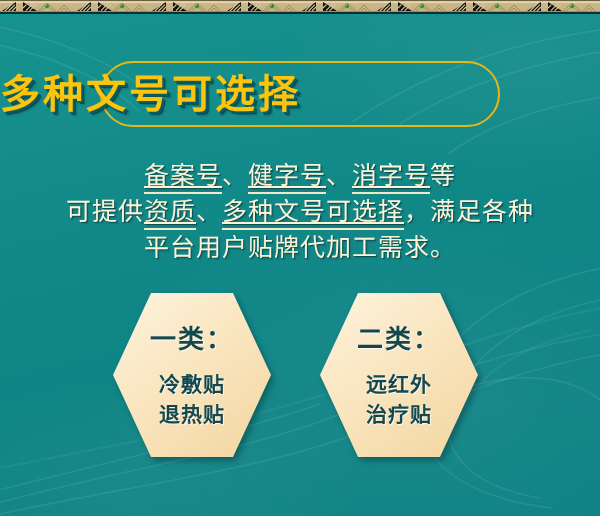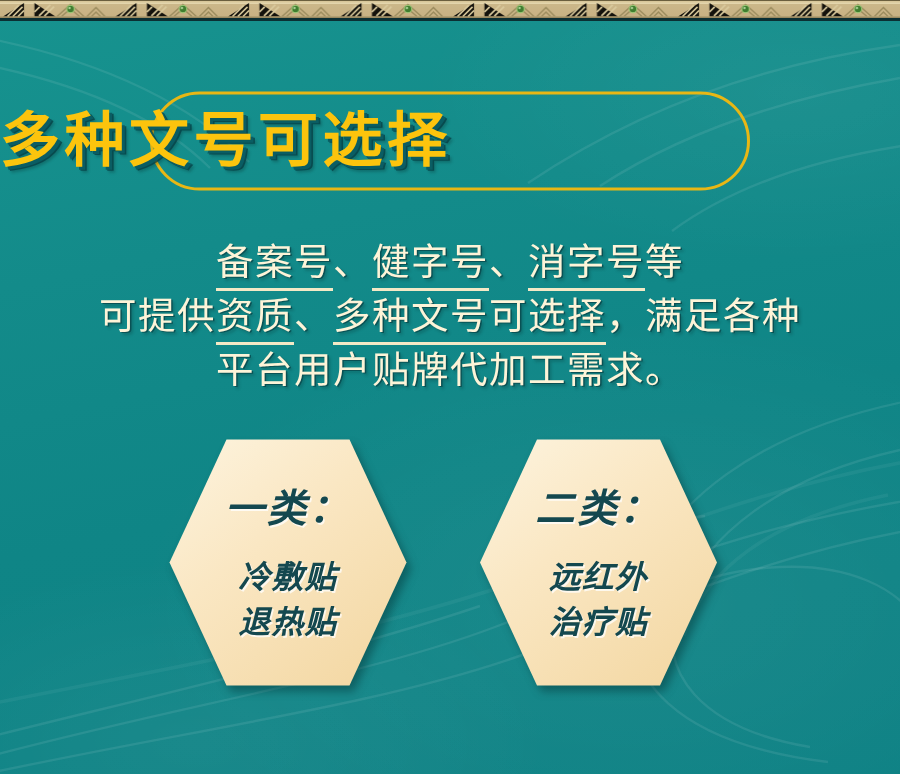--- a/index.html
+++ b/index.html
@@ -86,29 +86,29 @@
     color:#fdf4d8;
     font-family:"Liberation Serif","DejaVu Serif",serif;
     letter-spacing:1px;
     text-shadow: 1px 1px 0 rgba(8,60,64,0.65), 2px 2px 2px rgba(0,0,0,0.18);
     z-index:4;
   }
   #body-copy .ln { display:block; white-space:nowrap; }
   #body-copy .u {
     border-bottom:2px solid #f4e9c6;
     padding-bottom:3px;
+    text-decoration:underline;
   }
 
   
   .hex {
     position:absolute;
     width:164px; height:170px;
     z-index:4;
     filter:drop-shadow(3px 4px 3px rgba(0,40,42,0.42));
-    font-style:italic;
   }
   #hex-1 { left:110px; top:290px; }
   #hex-2 { left:317px; top:290px; }
 
   .hex-svg { display:block; width:164px; height:170px; }
 
   .hex-label {
     position:absolute;
     left:0; width:164px;
     text-align:center;

